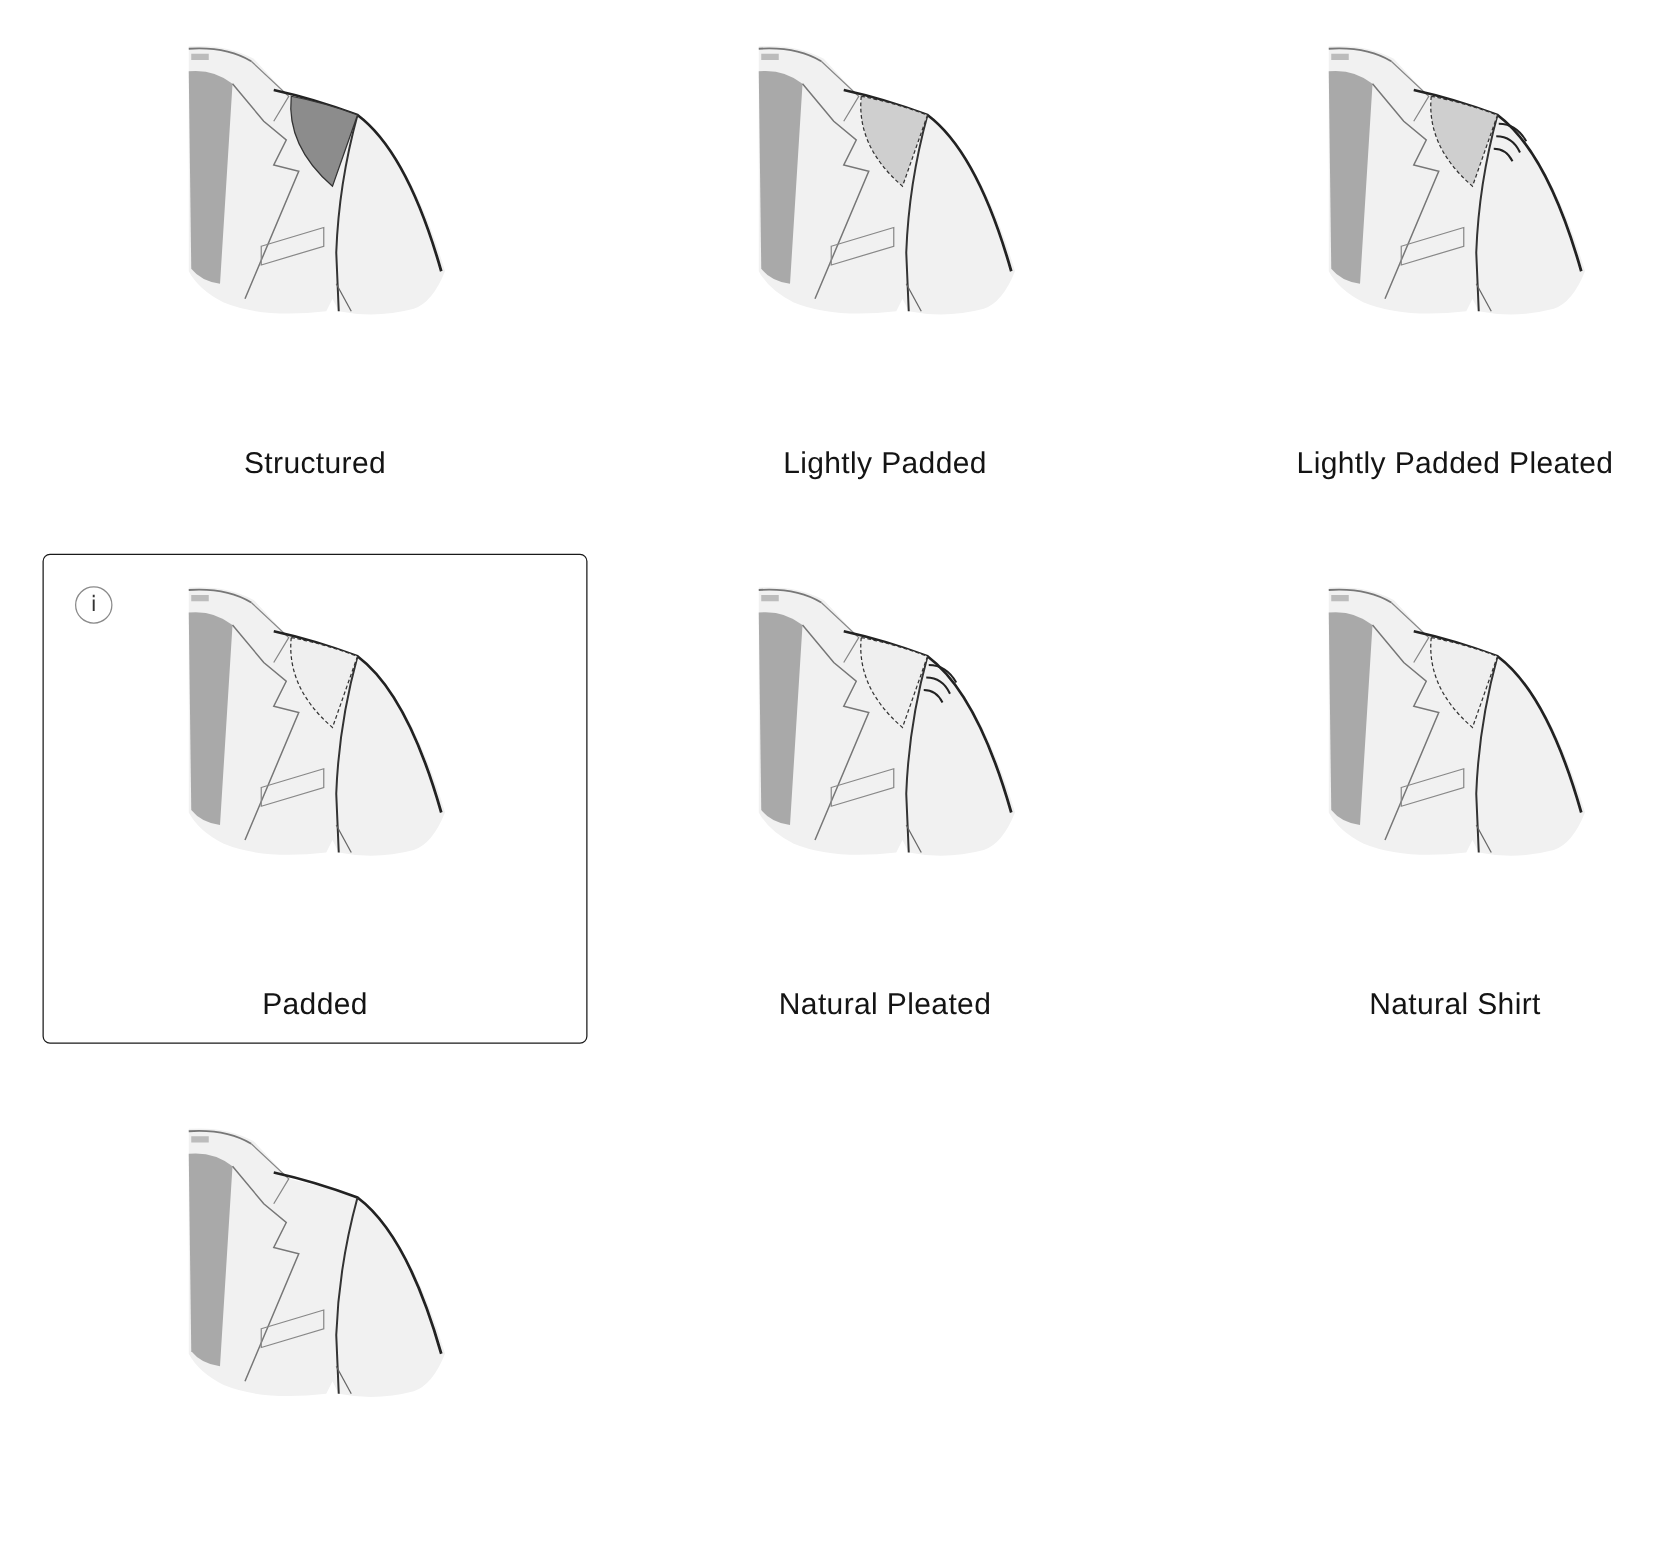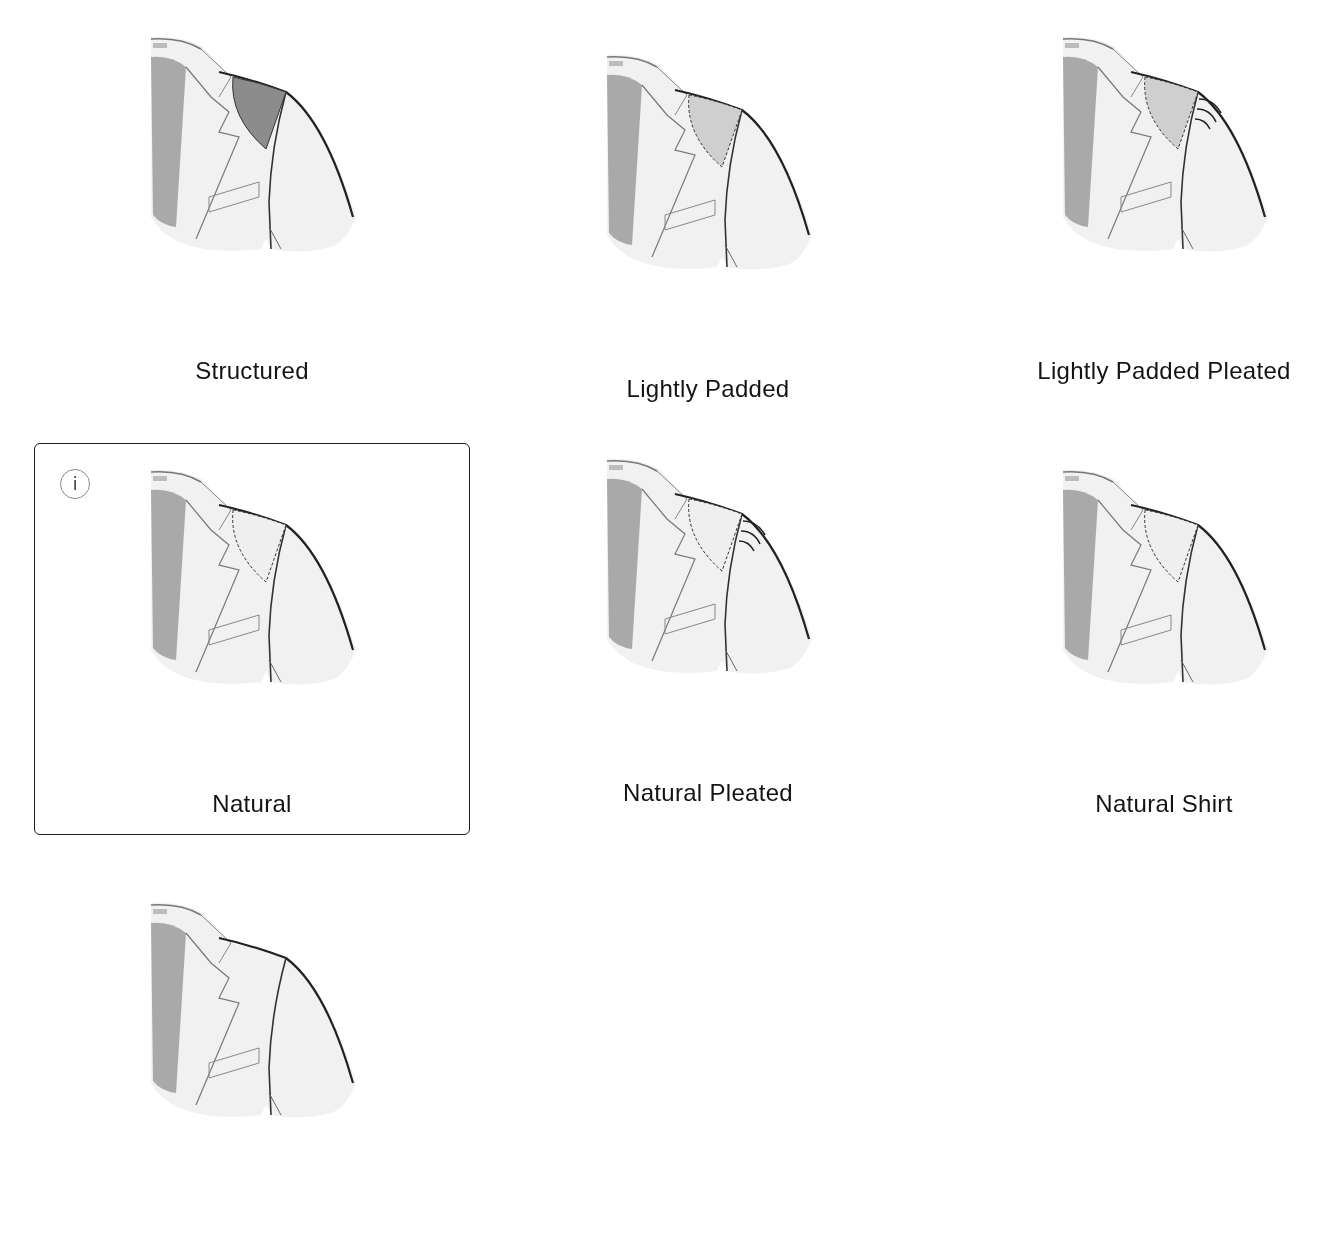--- a/index.html
+++ b/index.html
@@ -45,21 +45,21 @@
 
 <div class="grid" id="grid">
     <div class="option" style="left: 0px; top: 10px;">
 
     <svg class="illus" viewBox="0 0 220 230">
       <use href="#jacket-base"></use>
         <path d="M92 50 Q88 90 125 122 L145 65 Q118 55 92 50 Z" fill="#8c8c8c" stroke="#333" stroke-width="1" stroke-dasharray="0"></path>
     </svg>
     <div class="label">Structured</div>
     </div>
-    <div class="option" style="left: 456px; top: 28px;">
+    <div class="option" style="left: 456px; top: 10px;">
 
     <svg class="illus" viewBox="0 0 220 230">
       <use href="#jacket-base"></use>
         <path d="M92 50 Q88 90 125 122 L145 65 Q118 55 92 50 Z" fill="#cfcfcf" stroke="#333" stroke-width="1" stroke-dasharray="3 2"></path>
     </svg>
     <div class="label">Lightly Padded</div>
     </div>
     <div class="option" style="left: 912px; top: 10px;">
 
     <svg class="illus" viewBox="0 0 220 230">
@@ -68,23 +68,23 @@
         <path d="M146 72 Q160 72 168 86 M144 82 Q157 82 163 95 M142 92 Q152 92 157 102" fill="none" stroke="#222" stroke-width="1.6"></path>
     </svg>
     <div class="label">Lightly Padded Pleated</div>
     </div>
     <div class="option selected" style="left: 0px; top: 443px;">
     <div class="info">i</div>
     <svg class="illus" viewBox="0 0 220 230">
       <use href="#jacket-base"></use>
         <path d="M92 50 Q88 90 125 122 L145 65 Q118 55 92 50 Z" fill="#efefef" stroke="#333" stroke-width="1" stroke-dasharray="3 2"></path>
     </svg>
-    <div class="label">Natural</div>
+    <div class="label">Padded</div>
     </div>
-    <div class="option" style="left: 456px; top: 432px;">
+    <div class="option" style="left: 456px; top: 443px;">
 
     <svg class="illus" viewBox="0 0 220 230">
       <use href="#jacket-base"></use>
         <path d="M92 50 Q88 90 125 122 L145 65 Q118 55 92 50 Z" fill="#efefef" stroke="#333" stroke-width="1" stroke-dasharray="3 2"></path>
         <path d="M146 72 Q160 72 168 86 M144 82 Q157 82 163 95 M142 92 Q152 92 157 102" fill="none" stroke="#222" stroke-width="1.6"></path>
     </svg>
     <div class="label">Natural Pleated</div>
     </div>
     <div class="option" style="left: 912px; top: 443px;">
 

